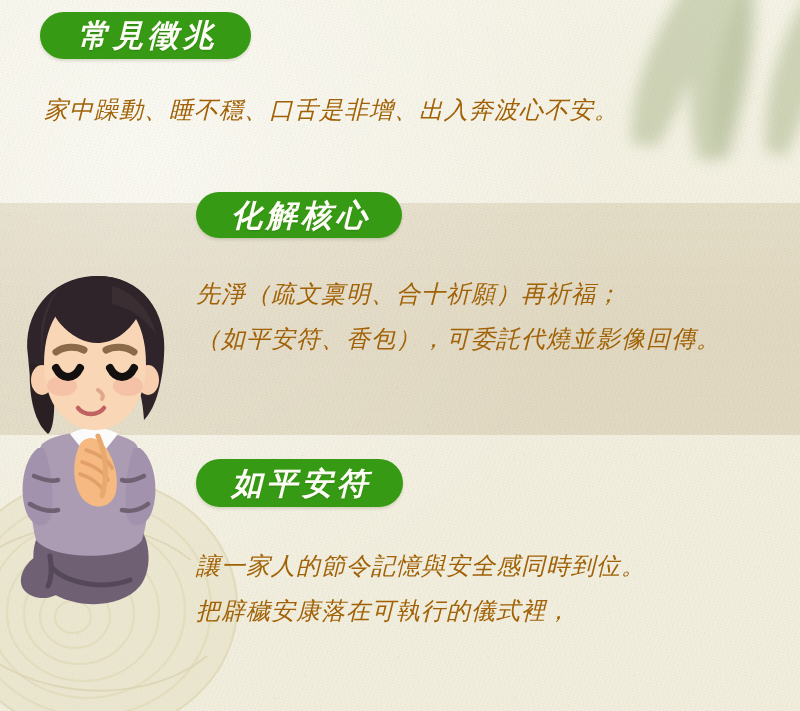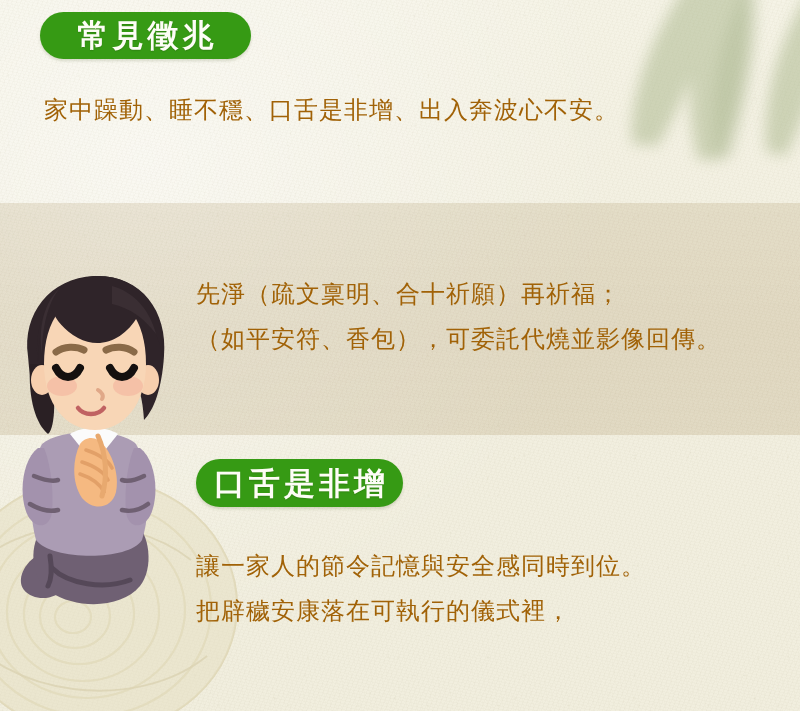--- a/index.html
+++ b/index.html
@@ -13,20 +13,21 @@
   }
 
   
   #poster {
     position: relative;
     width: 800px;
     height: 711px;
     overflow: hidden;
     background: #f3f1e2;
     user-select: none;
+    font-style: italic;
   }
 
   
   .paper-base {
     position: absolute;
     inset: 0;
     background:
       radial-gradient(circle at 18% 22%, rgba(255,255,255,0.55) 0%, rgba(255,255,255,0) 55%),
       linear-gradient(180deg, #f5f3e6 0%, #f2efe0 45%, #f1eede 100%);
   }
@@ -181,28 +182,31 @@
   <div class="band"></div>
 
   <div class="pill" id="pill-1" style="background:#369a14;">
     <span class="pill-label">常見徵兆</span>
   </div>
 
   <div class="body-text" id="para-1">
     <span class="body-line">家中躁動、睡不穩、口舌是非增、出入奔波心不安。</span>
   </div>
 
+  <div class="pill" id="pill-2" style="background:#369a14;">
+    <span class="pill-label">化解核心</span>
+  </div>
 
   <div class="body-text" id="para-2">
     <span class="body-line">先淨（疏文稟明、合十祈願）再祈福；</span>
     <span class="body-line">（如平安符、香包），可委託代燒並影像回傳。</span>
   </div>
 
   <div class="pill" id="pill-3" style="background:#369a14;">
-    <span class="pill-label">口舌是非增</span>
+    <span class="pill-label">如平安符</span>
   </div>
 
   <div class="body-text" id="para-3">
     <span class="body-line">讓一家人的節令記憶與安全感同時到位。</span>
     <span class="body-line">把辟穢安康落在可執行的儀式裡，</span>
   </div>
 
   <svg class="illustration" viewBox="0 0 200 390" aria-hidden="true">
 
     <g>

